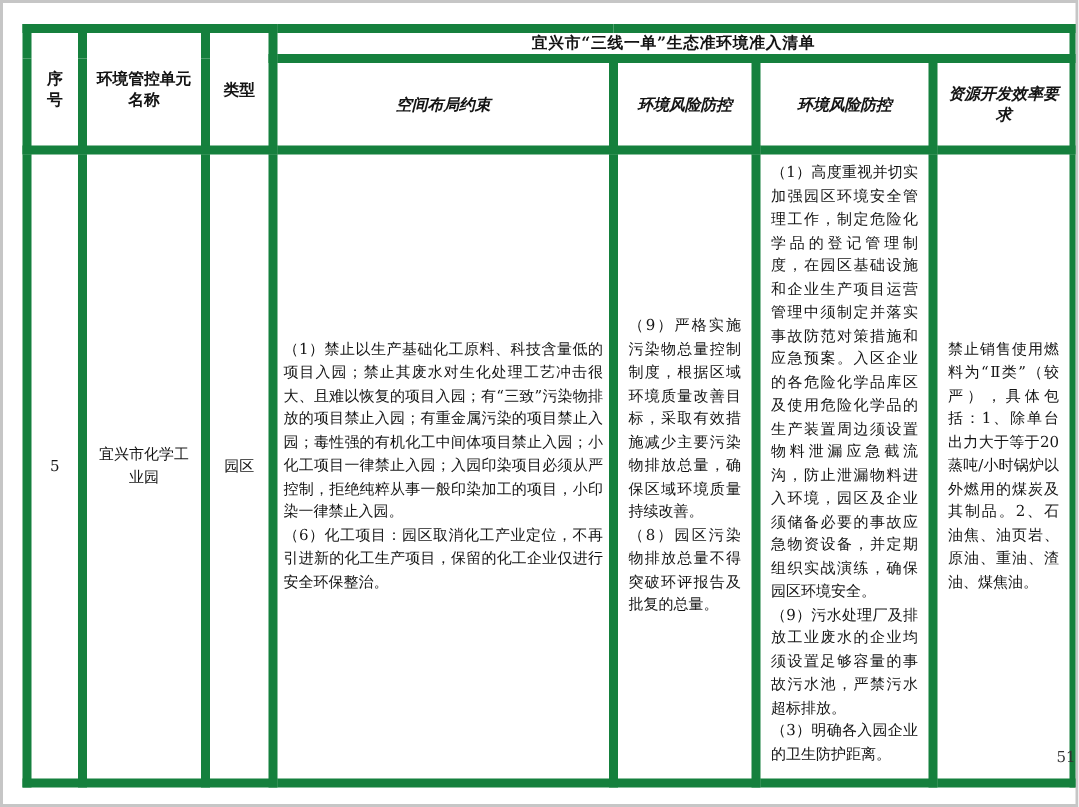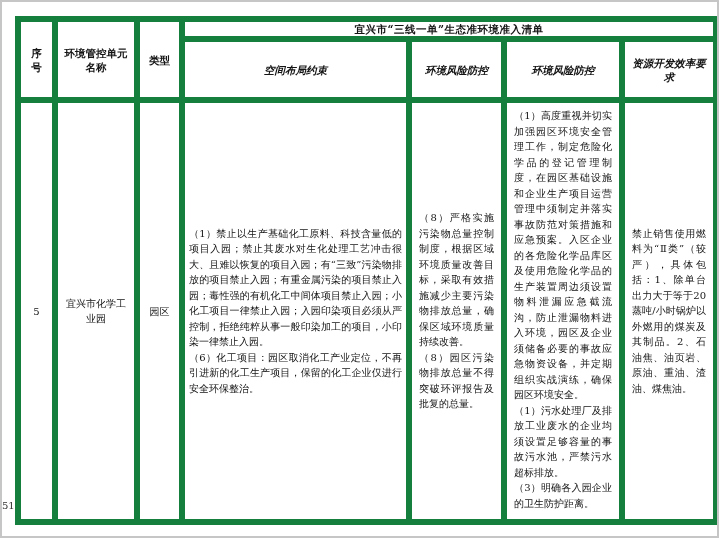--- a/index.html
+++ b/index.html
@@ -53,21 +53,21 @@
     vertical-align:middle;
     padding:8px 7px;
     word-break:break-all;
   }
   td.text.pad-wide{padding:2px 4px;}
   td.text.top{vertical-align:top;padding-top:5px;}
   .para{margin:0;}
   .page-number{
     position:absolute;
     left:0;right:0;top:498px;
-    text-align:left;
+    text-align:right;
     font-size:10px;
     color:#333;
   }
 </style>
 </head>
 <body>
 
 <div class="page">
 
   <table class="doc">
@@ -95,26 +95,26 @@
     </tr>
     <tr class="r-body">
       <td class="center">5</td>
       <td class="center">宜兴市化学工业园</td>
       <td class="center">园区</td>
       <td class="text pad-wide">
         <div class="para">（1）禁止以生产基础化工原料、科技含量低的项目入园；禁止其废水对生化处理工艺冲击很大、且难以恢复的项目入园；有“三致”污染物排放的项目禁止入园；有重金属污染的项目禁止入园；毒性强的有机化工中间体项目禁止入园；小化工项目一律禁止入园；入园印染项目必须从严控制，拒绝纯粹从事一般印染加工的项目，小印染一律禁止入园。</div>
         <div class="para">（6）化工项目：园区取消化工产业定位，不再引进新的化工生产项目，保留的化工企业仅进行安全环保整治。</div>
       </td>
       <td class="text">
-        <div class="para">（8）严格实施污染物总量控制制度，根据区域环境质量改善目标，采取有效措施减少主要污染物排放总量，确保区域环境质量持续改善。</div>
+        <div class="para">（9）严格实施污染物总量控制制度，根据区域环境质量改善目标，采取有效措施减少主要污染物排放总量，确保区域环境质量持续改善。</div>
         <div class="para">（8）园区污染物排放总量不得突破环评报告及批复的总量。</div>
       </td>
       <td class="text top">
         <div class="para">（1）高度重视并切实加强园区环境安全管理工作，制定危险化学品的登记管理制度，在园区基础设施和企业生产项目运营管理中须制定并落实事故防范对策措施和应急预案。入区企业的各危险化学品库区及使用危险化学品的生产装置周边须设置物料泄漏应急截流沟，防止泄漏物料进入环境，园区及企业须储备必要的事故应急物资设备，并定期组织实战演练，确保园区环境安全。</div>
-        <div class="para">（1）污水处理厂及排放工业废水的企业均须设置足够容量的事故污水池，严禁污水超标排放。</div>
+        <div class="para">（9）污水处理厂及排放工业废水的企业均须设置足够容量的事故污水池，严禁污水超标排放。</div>
         <div class="para">（3）明确各入园企业的卫生防护距离。</div>
       </td>
       <td class="text">
         <div class="para">禁止销售使用燃料为“Ⅱ类”（较严），具体包括：1、除单台出力大于等于20蒸吨/小时锅炉以外燃用的煤炭及其制品。2、石油焦、油页岩、原油、重油、渣油、煤焦油。</div>
       </td>
     </tr>
   </tbody>
     </table>
 
   <div class="page-number">51</div>

